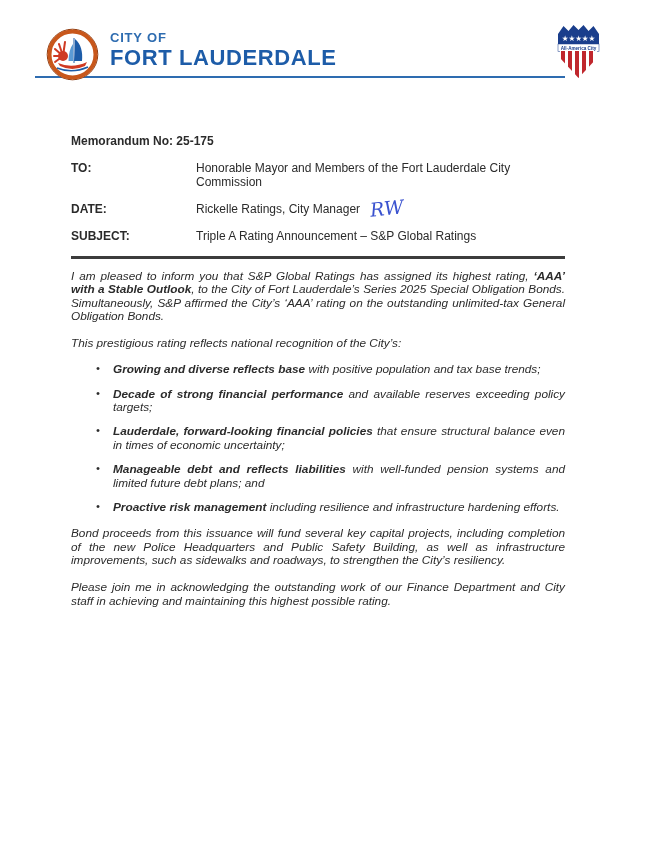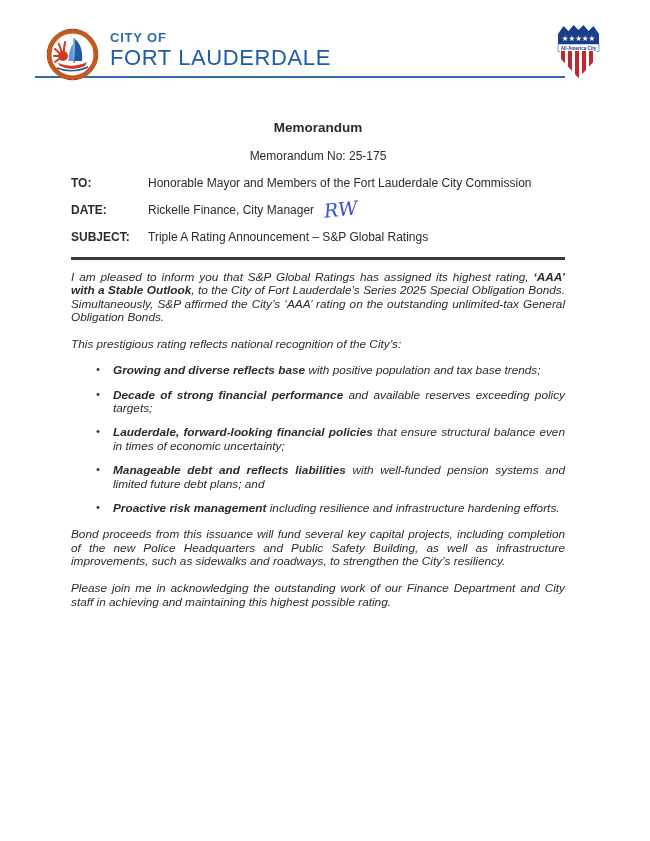--- a/index.html
+++ b/index.html
@@ -33,21 +33,21 @@
   }
   .org-line1 {
     font-size: 13px;
     font-weight: bold;
     letter-spacing: 0.8px;
     color: #2e6cb0;
   }
   .org-line2 {
     margin-top: 3px;
     font-size: 22px;
-    font-weight: normal;
+    font-weight: bold;
     letter-spacing: 0.6px;
     color: #1d5ca8;
   }
   .shield {
     position: absolute;
     left: 557px; top: 23px;
     width: 43px; height: 58px;
     z-index: 2;
   }
 
@@ -59,29 +59,29 @@
   }
   .memo-title {
     font-size: 13.5px;
     font-weight: bold;
     text-align: center;
     margin: 0;
   }
   .memo-number {
     margin-top: 14px;
     font-size: 12px;
-    font-weight: normal;
-    text-align: center;
+    font-weight: bold;
   }
   .field-row {
     display: flex;
     margin-top: 13px;
     font-size: 12px;
     line-height: 14px;
     align-items: baseline;
+    gap: 48px;
   }
   .field-label {
     width: 77px;
     flex: 0 0 77px;
     font-weight: bold;
   }
   .field-value { flex: 1; }
   .signature {
     display: inline-block;
     font-family: "DejaVu Serif", serif;
@@ -179,32 +179,31 @@
       <rect x="3" y="28" width="37" height="27" fill="#ffffff"></rect>
       <rect x="4" y="28" width="4" height="27" fill="#c0272d"></rect>
       <rect x="11" y="28" width="4" height="27" fill="#c0272d"></rect>
       <rect x="18" y="28" width="4" height="27" fill="#c0272d"></rect>
       <rect x="25" y="28" width="4" height="27" fill="#c0272d"></rect>
       <rect x="32" y="28" width="4" height="27" fill="#c0272d"></rect>
     </g>
   </svg>
 
   <div class="content">
-    <h1 class="memo-title">Memorandum</h1>
     <div class="memo-number">Memorandum No: 25-175</div>
 
     <div class="field-row">
       <span class="field-label">TO:</span>
       <span class="field-value">Honorable Mayor and Members of the Fort Lauderdale City Commission</span>
     </div>
 
     <div class="field-row">
       <span class="field-label">DATE:</span>
       <span class="field-value">
-        <span>Rickelle Finance, City Manager</span>
+        <span>Rickelle Ratings, City Manager</span>
         <span class="signature">RW</span>
       </span>
     </div>
 
 
     <div class="field-row">
       <span class="field-label">SUBJECT:</span>
       <span class="field-value">Triple A Rating Announcement – S&amp;P Global Ratings</span>
     </div>
 

